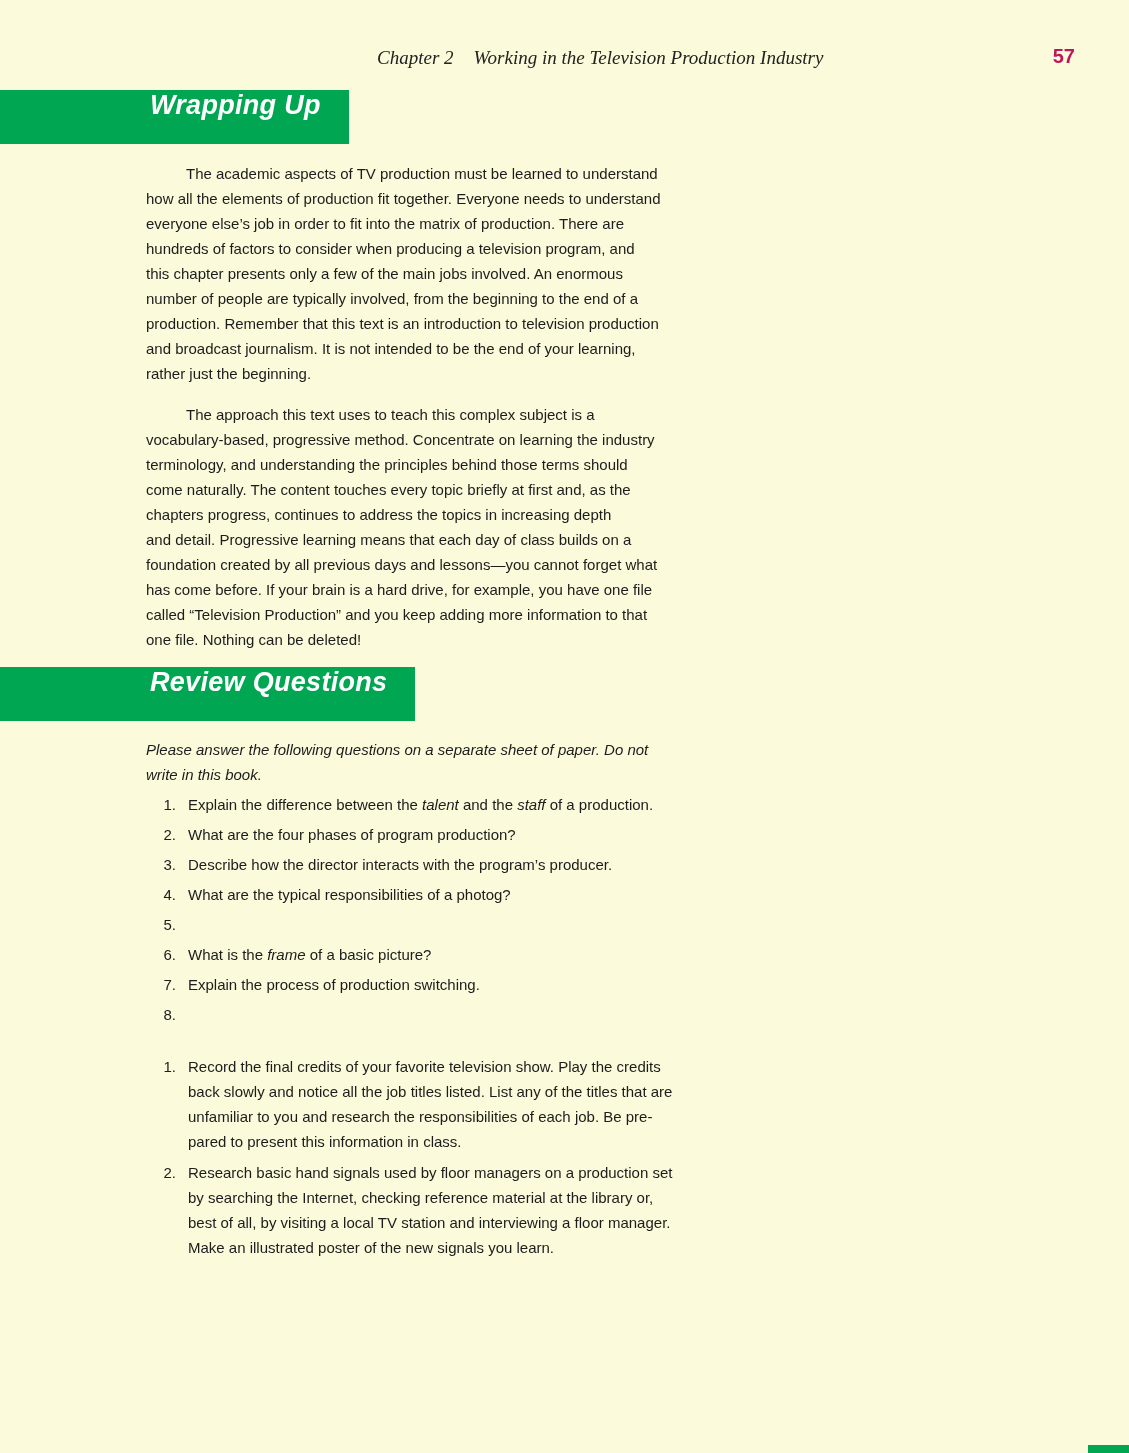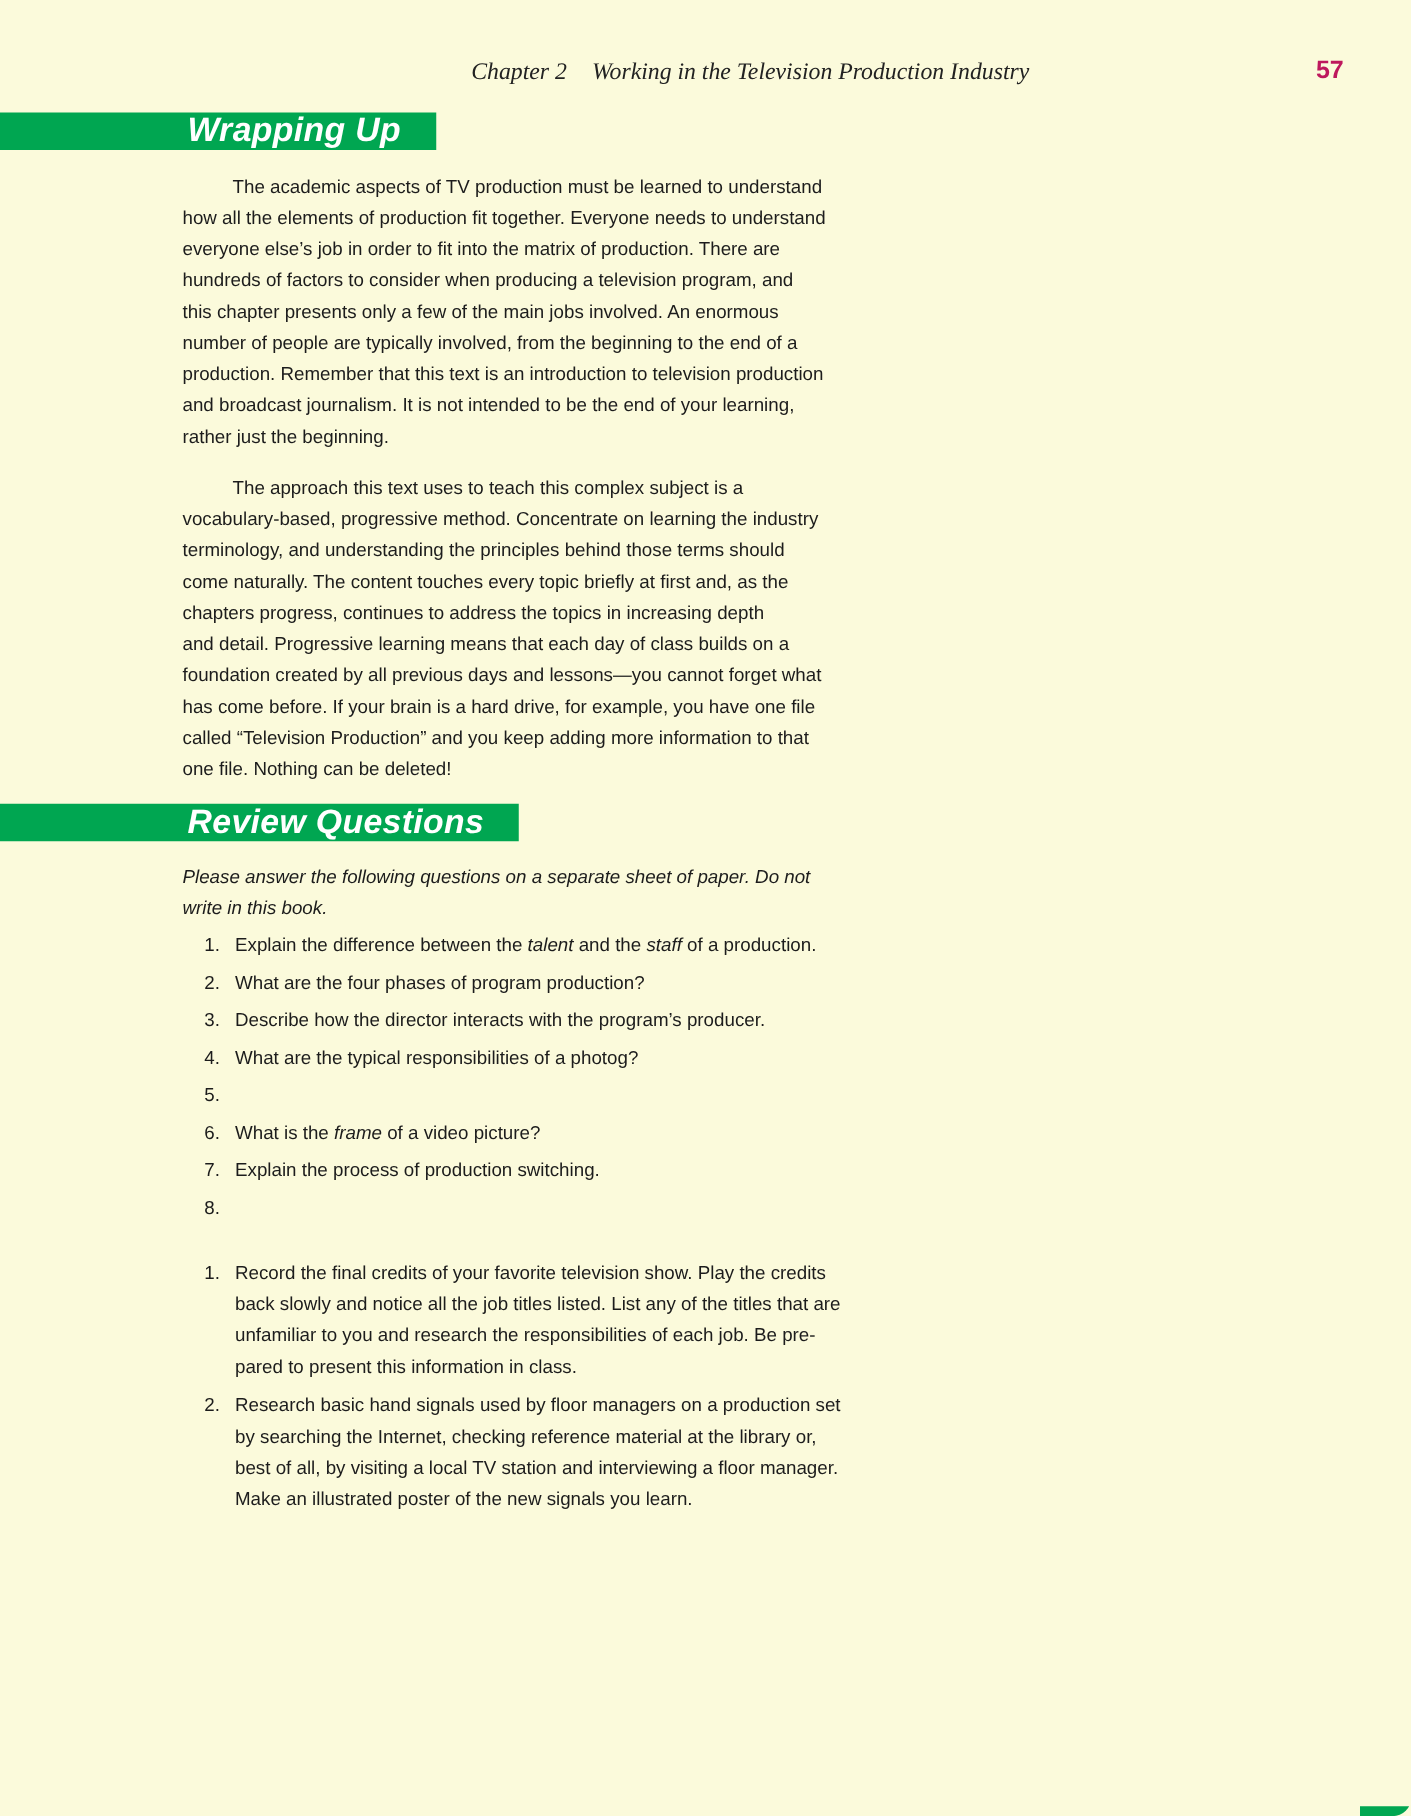--- a/index.html
+++ b/index.html
@@ -11,21 +11,20 @@
   html, body { background: var(--bg); }
   body { font-family: "Liberation Sans", sans-serif; }
 
   .page {
     position: relative;
     width: 1129px;
     height: 1453px;
     background: var(--bg);
     color: var(--text);
     overflow: hidden;
-    border-radius: 15px;
   }
 
   
   .page-header { position: relative; padding-top: 47px; }
   .running-head {
     margin-left: 377px;
     font-family: "Liberation Serif", serif;
     font-style: italic;
     font-size: 19px;
     color: #222;
@@ -37,23 +36,23 @@
     top: 45px;
     right: 54px;
     font-weight: 700;
     font-size: 20px;
     color: #be185d;
   }
 
   
   .banner {
     display: flex;
-    align-items: flex-end;
+    align-items: flex-start;
     width: max-content;
-    height: 30px;
+    height: 54px;
     background: var(--green);
     padding: 0 28px 0 150px;
   }
   .banner-wrapping { margin-top: 21px; }
   .banner-review   { margin-top: 15px; }
   .banner-activities { margin-top: 21px; }
   .banner-title {
     color: #ffffff;
     font-size: 27px;
     font-weight: 700;
@@ -175,21 +174,21 @@
           <span class="item-num">4.</span>
           <span class="item-text">What are the typical responsibilities of a photog?</span>
         </div>
 
         <div class="list-item">
           <span class="item-num">5.</span>
         </div>
 
         <div class="list-item">
           <span class="item-num">6.</span>
-          <span class="item-text"><span>What is the </span><i>frame</i><span> of a video picture?</span></span>
+          <span class="item-text"><span>What is the </span><i>frame</i><span> of a basic picture?</span></span>
         </div>
 
         <div class="list-item">
           <span class="item-num">7.</span>
           <span class="item-text">Explain the process of production switching.</span>
         </div>
 
         <div class="list-item">
           <span class="item-num">8.</span>
         </div>

